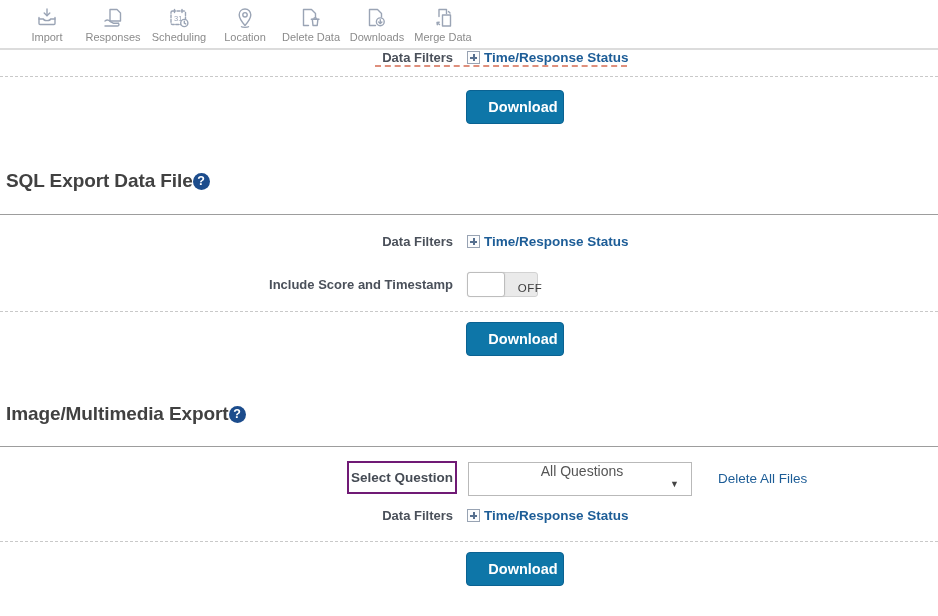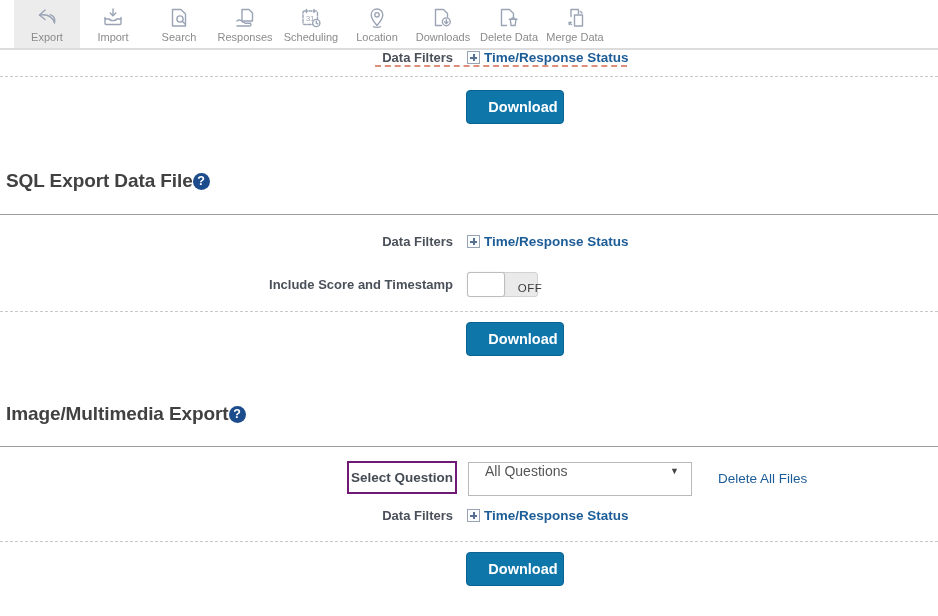--- a/index.html
+++ b/index.html
@@ -73,62 +73,43 @@
   .red-box {
     position:absolute; left:347px; top:461px; width:110px; height:33px;
     border:2px solid #701a75; background:#fff;
     display:flex; align-items:center; justify-content:center;
     font-size:13.5px; font-weight:700; color:#454b54;
   }
   .select {
     position:absolute; left:468px; top:462px; width:224px; height:34px;
     border:1px solid #b9b9b9; background:#fff;
     display:flex; align-items:center; padding:0 12px 16px 16px;
-    font-size:14px; color:#555; cursor:pointer;
+    font-size:14px; color:#555; cursor:pointer;flex-direction:column;
   }
   .select .caret { margin-left:auto; font-size:9px; color:#444; }
   .delete-link { position:absolute; left:718px; top:471px; font-size:13.5px; color:#1d5d97; cursor:pointer; white-space:nowrap; }
 </style>
 </head>
 <body>
 
 <div class="toolbar">
 
-  <div class="tool-item active">
-    <span class="tool-icon">
-      <svg width="26" height="24" viewBox="0 0 24 24">
-        <polyline points="10,4 4.5,9 10,13.5"></polyline>
-        <path d="M4.5 9 C 11 8.2 17.5 10 19.5 17 C 20.5 13 19 9.5 15 8.6"></path>
-      </svg>
-    </span>
-    <span class="tool-label">Export</span>
-  </div>
 
   <div class="tool-item">
     <span class="tool-icon">
       <svg width="26" height="24" viewBox="0 0 24 24">
         <path d="M4 11.5 v6 a1 1 0 0 0 1 1 h14 a1 1 0 0 0 1-1 v-6"></path>
         <path d="M4 13 h4.5 c0.5 2.2 6.5 2.2 7 0 H20"></path>
         <line x1="12" y1="3" x2="12" y2="9.5"></line>
         <polyline points="9.2,7 12,9.8 14.8,7"></polyline>
       </svg>
     </span>
     <span class="tool-label">Import</span>
   </div>
 
-  <div class="tool-item">
-    <span class="tool-icon">
-      <svg width="26" height="24" viewBox="0 0 24 24">
-        <path d="M5.5 3.5 h8.5 l4.5 4.5 v12 h-13 z"></path>
-        <circle cx="13" cy="13" r="3.1"></circle>
-        <line x1="15.3" y1="15.3" x2="17.8" y2="17.8"></line>
-      </svg>
-    </span>
-    <span class="tool-label">Search</span>
-  </div>
 
   <div class="tool-item">
     <span class="tool-icon">
       <svg width="26" height="24" viewBox="0 0 24 24">
         <path d="M9 3.5 h7 l3.5 3.5 v8 h-10.5 z"></path>
         <path d="M4 15 c2 -1.6 4.3 -1 5.3 0.6 l3 1.6 h5.2"></path>
         <path d="M4 20 h12.5 c1.6 0 2.1 -2 0.6 -2.6"></path>
       </svg>
     </span>
     <span class="tool-label">Responses</span>
@@ -155,39 +136,39 @@
         <circle cx="12" cy="8.8" r="2.2"></circle>
         <path d="M8.5 20.8 c1 0.8 6 0.8 7 0"></path>
       </svg>
     </span>
     <span class="tool-label">Location</span>
   </div>
 
   <div class="tool-item">
     <span class="tool-icon">
       <svg width="26" height="24" viewBox="0 0 24 24">
+        <path d="M4.5 3.5 h8 l4 4 v4 M9.5 19.5 h-5 v-16"></path>
+        <line x1="12.3" y1="13.2" x2="20" y2="13.2"></line>
+        <path d="M13.3 13.2 l0.7 6.3 h4.2 l0.7 -6.3"></path>
+        <path d="M14.8 13 c0 -1.6 2.6 -1.6 2.6 0"></path>
+      </svg>
+    </span>
+    <span class="tool-label">Delete Data</span>
+  </div>
+
+  <div class="tool-item">
+    <span class="tool-icon">
+      <svg width="26" height="24" viewBox="0 0 24 24">
         <path d="M4.5 3.5 h8 l4 4 v3.5 M10.5 19.5 h-6 v-16"></path>
         <circle cx="15.3" cy="15.8" r="3.9"></circle>
         <line x1="15.3" y1="13.8" x2="15.3" y2="17.2"></line>
         <polyline points="13.7,15.9 15.3,17.5 16.9,15.9"></polyline>
       </svg>
     </span>
     <span class="tool-label">Downloads</span>
-  </div>
-
-  <div class="tool-item">
-    <span class="tool-icon">
-      <svg width="26" height="24" viewBox="0 0 24 24">
-        <path d="M4.5 3.5 h8 l4 4 v4 M9.5 19.5 h-5 v-16"></path>
-        <line x1="12.3" y1="13.2" x2="20" y2="13.2"></line>
-        <path d="M13.3 13.2 l0.7 6.3 h4.2 l0.7 -6.3"></path>
-        <path d="M14.8 13 c0 -1.6 2.6 -1.6 2.6 0"></path>
-      </svg>
-    </span>
-    <span class="tool-label">Delete Data</span>
   </div>
 
   <div class="tool-item">
     <span class="tool-icon">
       <svg width="26" height="24" viewBox="0 0 24 24">
         <path d="M8 3.5 h7.5 v4 M8 3.5 v7 M17.5 5.5 l1.5 1.5"></path>
         <path d="M11.5 9 h8 v11 h-8 z"></path>
         <path d="M6 16.5 l2.5 2 M6 16.5 l2.2 -0.3 M6 16.5 l0.3 2.2"></path>
       </svg>
     </span>

